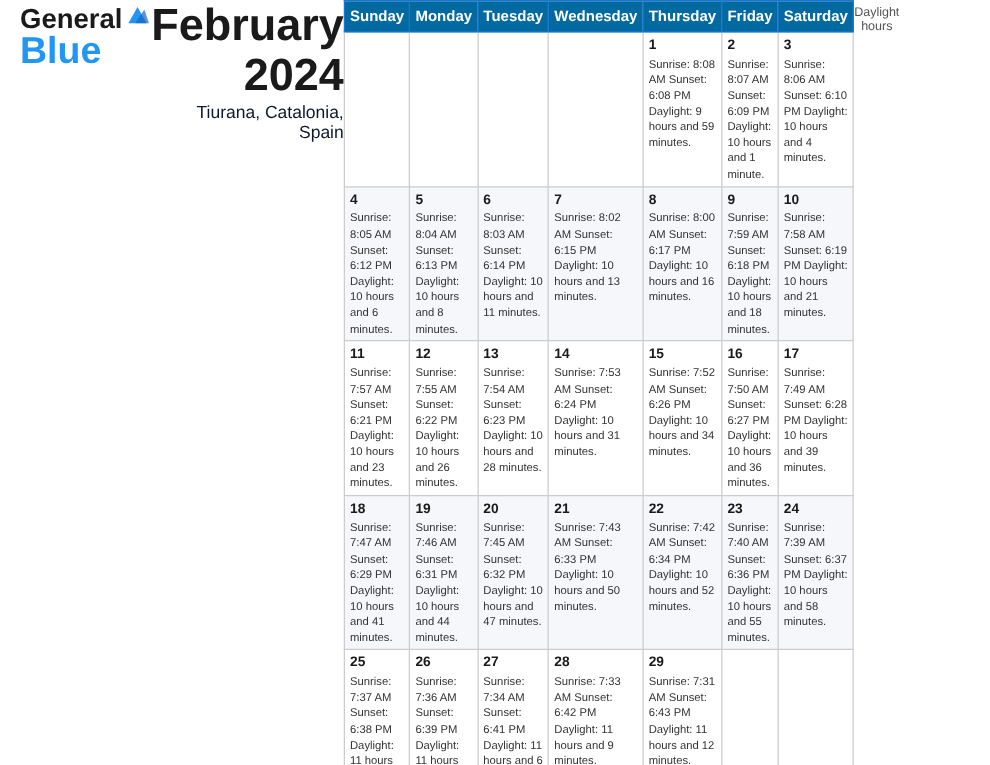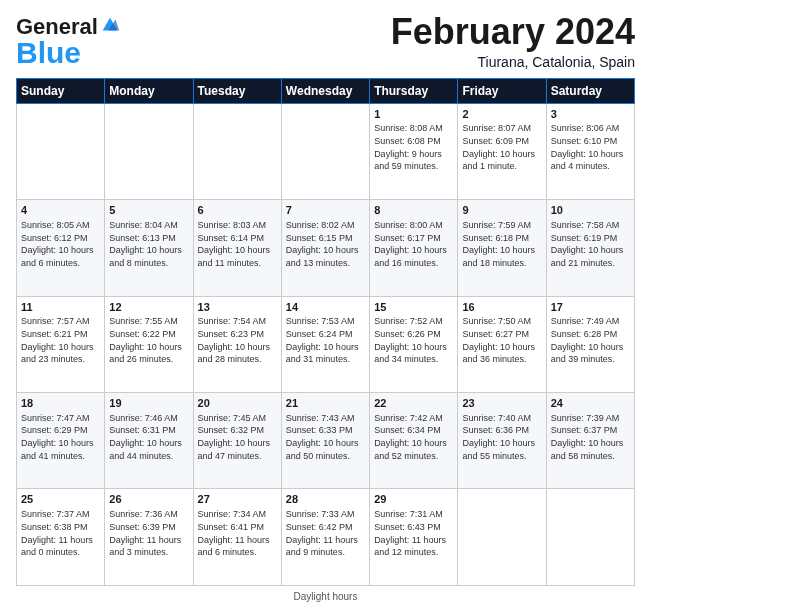--- a/index.html
+++ b/index.html
@@ -6,23 +6,23 @@
     body {
       font-family: Arial, sans-serif;
       background: #fff;
       width: 792px;
       height: 612px;
       overflow: hidden;
     }
     .page {
       width: 651px;
       height: 612px;
-      padding: 12px 16px 10px 16px;
+      padding: 0 16px 10px 16px;
       display: flex;
-      flex-direction: column;
+      flex-direction: row;
     }
     .header {
       display: flex;
       justify-content: space-between;
       align-items: flex-start;
       margin-bottom: 8px;
     }
     .logo {
       display: flex;
       align-items: center;
@@ -59,21 +59,21 @@
       flex: 1;
       display: flex;
       flex-direction: column;
     }
     .calendar-table {
       width: 100%;
       border-collapse: collapse;
       flex: 1;
     }
     .calendar-table th {
-      background-color: #0f172a;
+      background-color: #0369a1;
       color: #fff;
       font-size: 12px;
       font-weight: bold;
       padding: 5px 4px;
       text-align: left;
       border: 1px solid #1976D2;
     }
     .calendar-table td {
       border: 1px solid #ccc;
       vertical-align: top;

